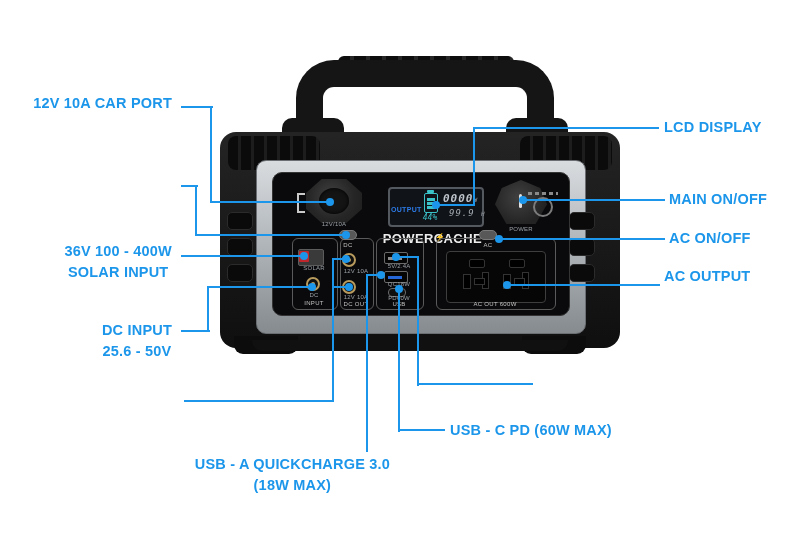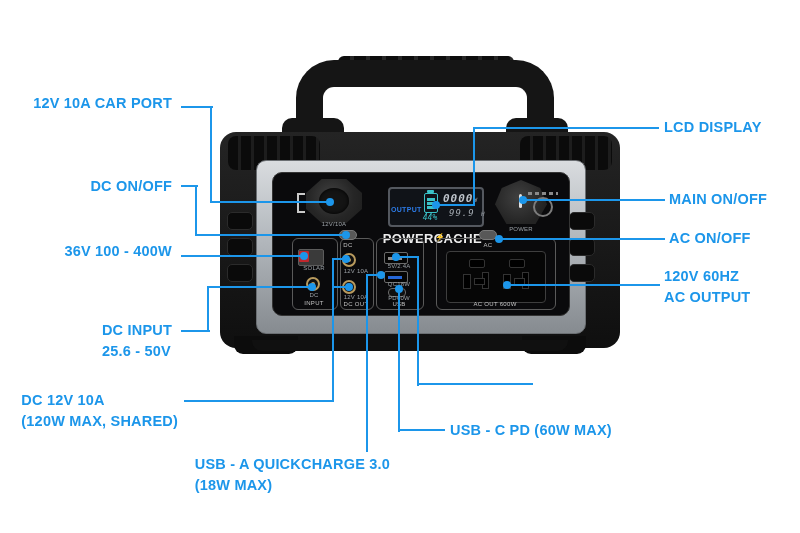--- a/index.html
+++ b/index.html
@@ -1,21 +1,21 @@
 <!DOCTYPE html>
 <html><head>
 <meta charset="utf-8">
 <style>
   html,body{margin:0;padding:0;background:#fff;}
   .stage{position:relative;width:800px;height:533px;background:#ffffff;overflow:hidden;
          font-family:"Liberation Sans",sans-serif;}
   
   .co{position:absolute;color:#1c96ea;font-weight:bold;font-size:14.5px;line-height:21px;
       white-space:nowrap;letter-spacing:.2px;}
-  .co.r{text-align:left;}
+  .co.r{text-align:center;}
   .ln{position:absolute;background:#1c96ea;}
   .dot{position:absolute;width:8px;height:8px;border-radius:50%;background:#1c96ea;}
   .handle{position:absolute;left:296px;top:60px;width:258px;height:88px;box-sizing:border-box;
           border:27px solid #151515;border-bottom:none;border-radius:38px 38px 0 0;}
   .grip{position:absolute;left:338px;top:56px;width:176px;height:12px;border-radius:6px;
         background:repeating-linear-gradient(90deg,#0d0d0d 0 12px,#262626 12px 16px);}
   .shoulder{position:absolute;top:118px;width:62px;height:34px;background:#151515;border-radius:10px 10px 0 0;}
   .body{position:absolute;left:220px;top:132px;width:400px;height:216px;border-radius:16px;
         background:linear-gradient(180deg,#242424,#151515 70%,#0f0f0f);}
   .bumper{position:absolute;top:136px;width:92px;height:34px;border-radius:8px;
@@ -227,48 +227,41 @@
   <div class="ln" style="left:417px;top:383px;width:116px;height:2px;"></div>
   <div class="dot" style="left:392px;top:253px;"></div>
 
   <div class="ln" style="left:398px;top:289px;width:2px;height:143px;"></div>
   <div class="ln" style="left:398px;top:429px;width:47px;height:2px;"></div>
   <div class="dot" style="left:395px;top:285px;"></div>
 
   <div class="co r" style="right:628px;top:93px;">
     <div>12V 10A CAR PORT</div>
   </div>
-  <div class="co r" style="right:628px;top:176px;">
-    <div>DC ON/OFF</div>
-  </div>
   <div class="co r" style="right:628px;top:241px;">
     <div>36V 100 - 400W</div>
+    <div>SOLAR INPUT</div>
   </div>
   <div class="co r" style="right:628px;top:320px;">
     <div>DC INPUT</div>
     <div>25.6 - 50V</div>
   </div>
-  <div class="co r" style="right:622px;top:390px;">
-    <div>DC 12V 10A</div>
-    <div>(120W MAX, SHARED)</div>
-  </div>
   <div class="co r" style="right:410px;top:454px;">
     <div>USB - A QUICKCHARGE 3.0</div>
     <div>(18W MAX)</div>
   </div>
   <div class="co" style="left:664px;top:117px;">
     <div>LCD DISPLAY</div>
   </div>
   <div class="co" style="left:669px;top:189px;">
     <div>MAIN ON/OFF</div>
   </div>
   <div class="co" style="left:669px;top:228px;">
     <div>AC ON/OFF</div>
   </div>
   <div class="co" style="left:664px;top:266px;">
-    <div>120V 60HZ</div>
     <div>AC OUTPUT</div>
   </div>
   <div class="co" style="left:450px;top:420px;">
     <div>USB - C PD (60W MAX)</div>
   </div>
 
 </div>
 
 </body></html>

